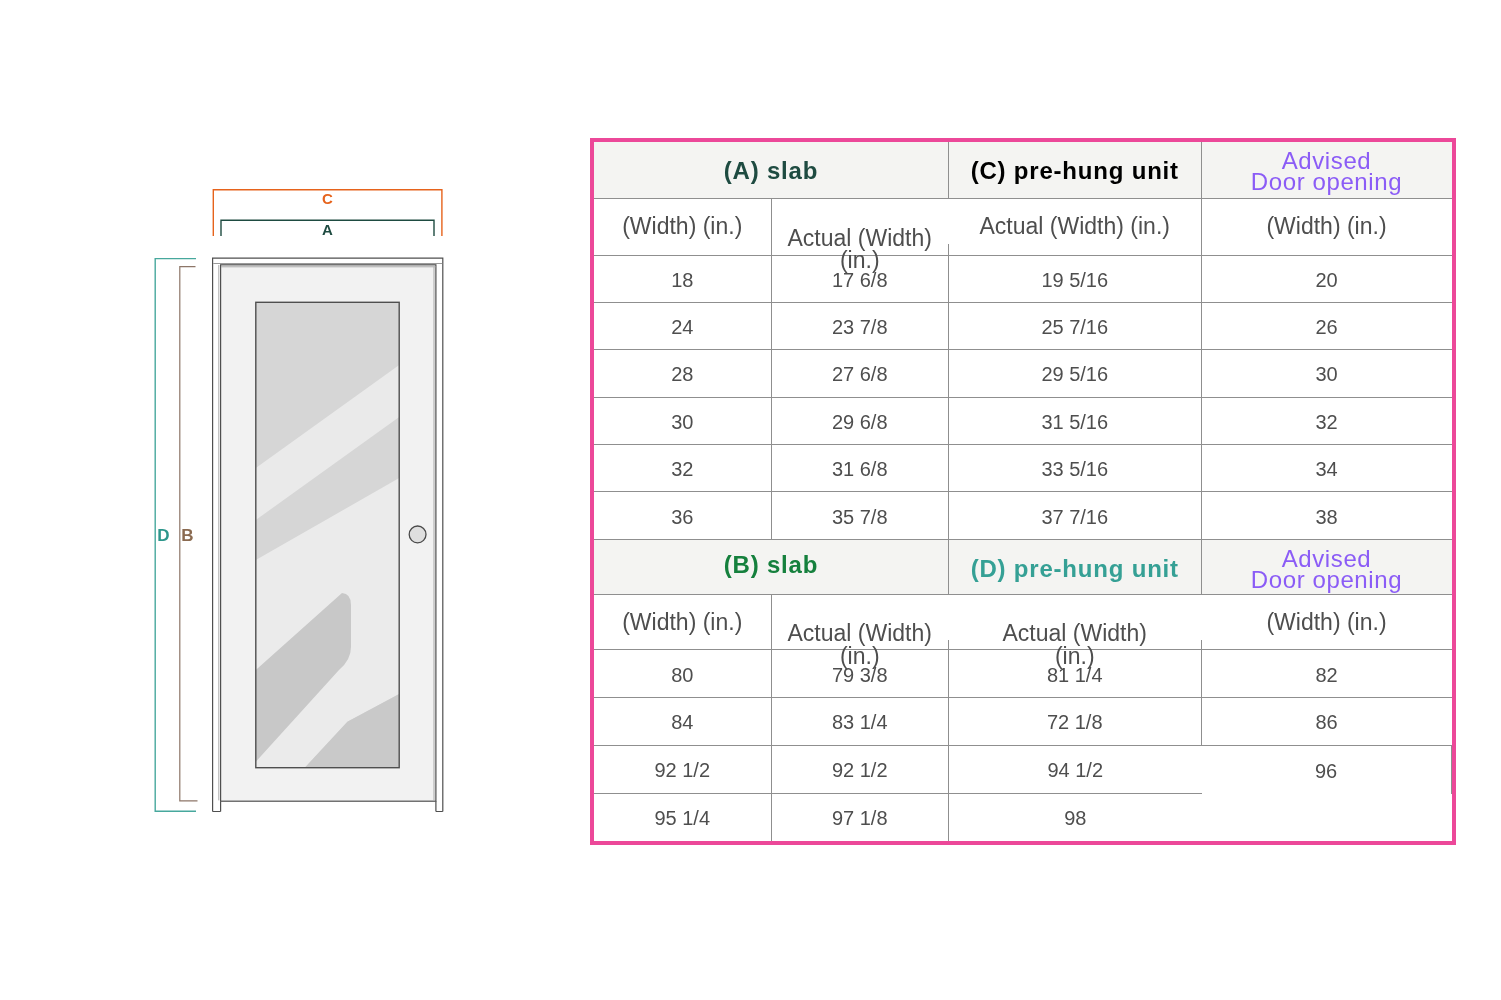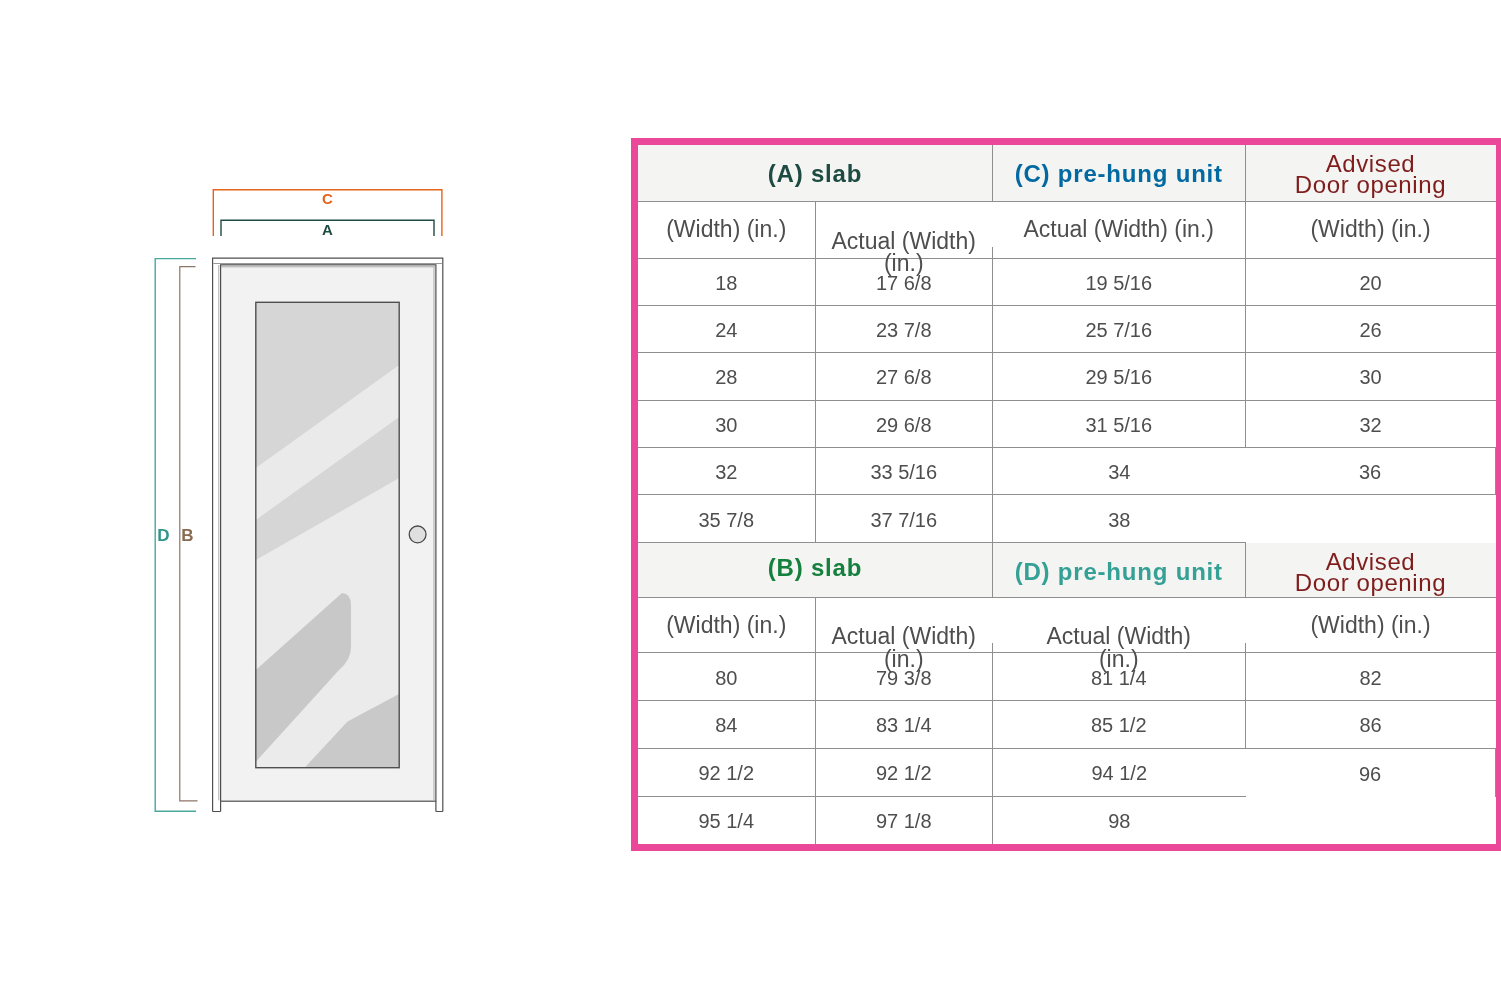--- a/index.html
+++ b/index.html
@@ -1,32 +1,32 @@
 <!DOCTYPE html>
 <html><head>
 <meta charset="utf-8">
 <style>
   html,body{margin:0;padding:0;background:#ffffff;}
   body{width:1501px;height:1000px;position:relative;font-family:"Liberation Sans",sans-serif;overflow:hidden;}
-  .tbl{position:absolute;left:631px;top:138px;display:grid;
+  .tbl{position:absolute;left:590px;top:138px;display:grid;
        grid-template-columns:177.5px 177.5px 252.5px 250px;
        grid-template-rows:56.8px 56.8px repeat(6,47.37px) 55.7px 55px repeat(4,47.7px);
-       border:7px solid #ec4899;}
+       border:4px solid #ec4899;}
   .c{display:flex;align-items:center;justify-content:center;text-align:center;
      border-right:1px solid #8f8f8f;border-bottom:1px solid #8f8f8f;
      font-size:20px;color:#4e4e4e;box-sizing:border-box;padding-top:3px;}
   .c.last{border-right:none;}
   .c.bot{border-bottom:none;}
   .hdr{background:#f4f4f2;font-weight:bold;font-size:24px;letter-spacing:0.8px;}
   .span2{grid-column:span 2;}
-  .adv{background:#f4f4f2;font-weight:normal;font-size:24px;letter-spacing:0.6px;line-height:21px;color:#7f1d1d;}
+  .adv{background:#f4f4f2;font-weight:normal;font-size:24px;letter-spacing:0.6px;line-height:21px;color:#8b5cf6;}
   .sh{font-size:23px;padding-top:0;}
   .sub{line-height:22.5px;margin-top:45px;}
   .ca{color:#1e4b41;}
-  .cc{color:#0369a1;}
+  .cc{color:#000000;}
   .cb{color:#15803d;}
   .cd{color:#35a095;}
 </style>
 </head>
 <body>
 
 <svg style="position:absolute;left:0;top:0" width="500" height="1000" viewBox="0 0 500 1000">
 
   <path d="M213.3,236 V189.7 H441.9 V236" fill="none" stroke="#e6631c" stroke-width="1.4"></path>
 
@@ -100,20 +100,21 @@
     <div class="c last">26</div>
   <div class="c">28</div>
     <div class="c">27 6/8</div>
     <div class="c">29 5/16</div>
     <div class="c last">30</div>
   <div class="c">30</div>
     <div class="c">29 6/8</div>
     <div class="c">31 5/16</div>
     <div class="c last">32</div>
   <div class="c">32</div>
+    <div class="c">31 6/8</div>
     <div class="c">33 5/16</div>
     <div class="c last">34</div>
   <div class="c">36</div>
     <div class="c">35 7/8</div>
     <div class="c">37 7/16</div>
     <div class="c last">38</div>
 
   <div class="c hdr cb span2" style="padding-bottom:8px">(B) slab</div>
 
   <div class="c hdr cd">(D) pre-hung unit</div>
@@ -124,21 +125,21 @@
   <div class="c sh sub">Actual (Width)<br>(in.)</div>
   <div class="c sh sub">Actual (Width)<br>(in.)</div>
   <div class="c sh last">(Width) (in.)</div>
 
   <div class="c">80</div>
     <div class="c">79 3/8</div>
     <div class="c">81 1/4</div>
     <div class="c last">82</div>
   <div class="c">84</div>
     <div class="c">83 1/4</div>
-    <div class="c">85 1/2</div>
+    <div class="c">72 1/8</div>
     <div class="c last">86</div>
   <div class="c">92 1/2</div>
     <div class="c">92 1/2</div>
     <div class="c last">94 1/2</div>
   <div class="c bot">96</div>
     <div class="c bot">95 1/4</div>
     <div class="c bot">97 1/8</div>
     <div class="c bot last">98</div>
 </div>
 

